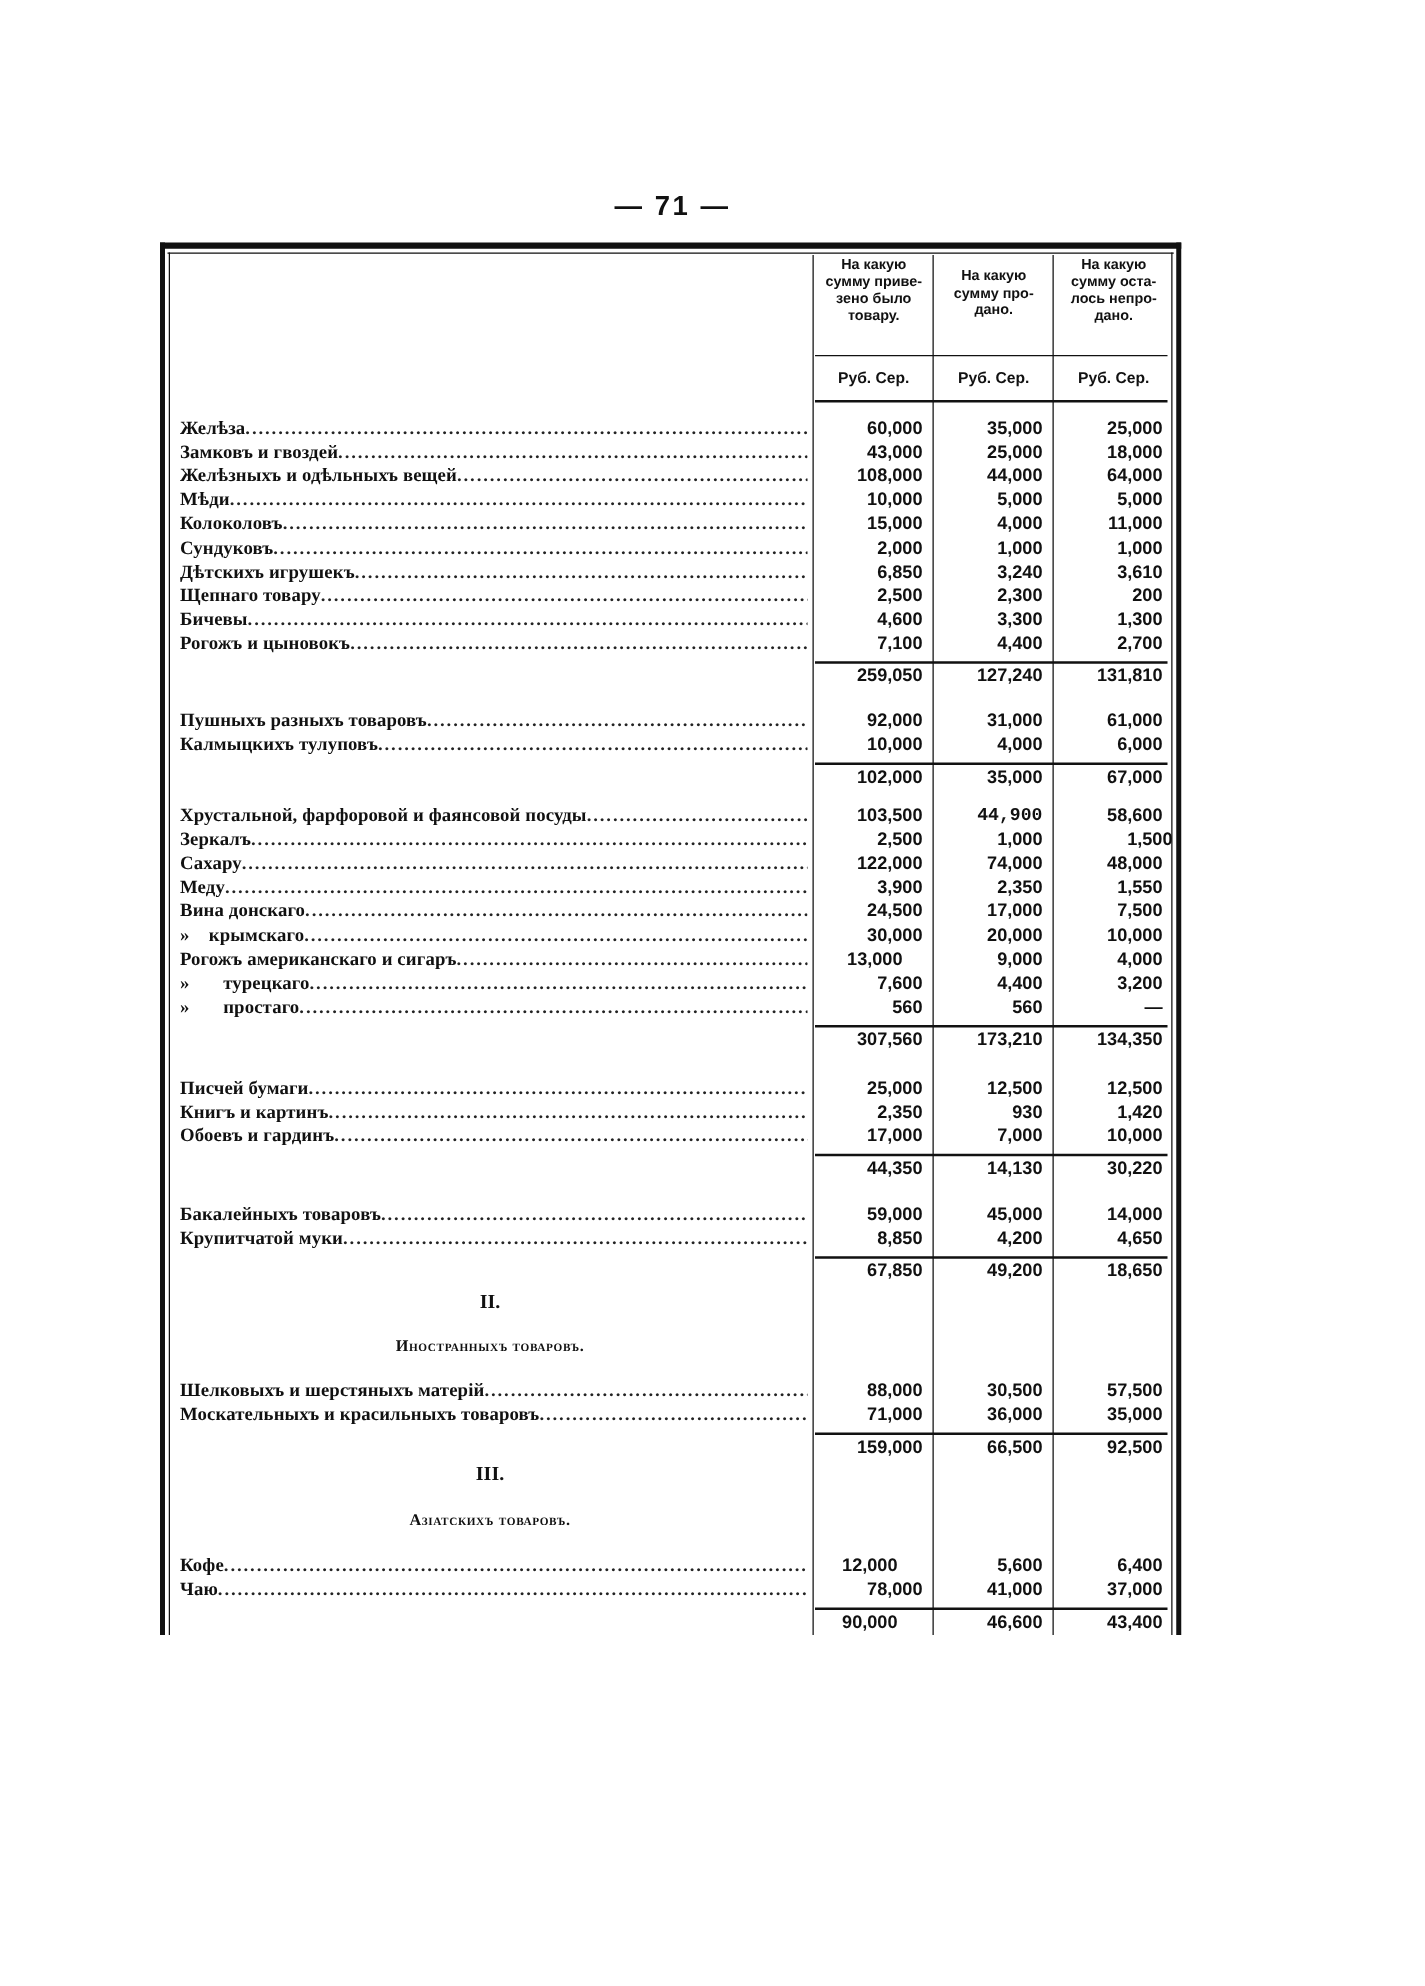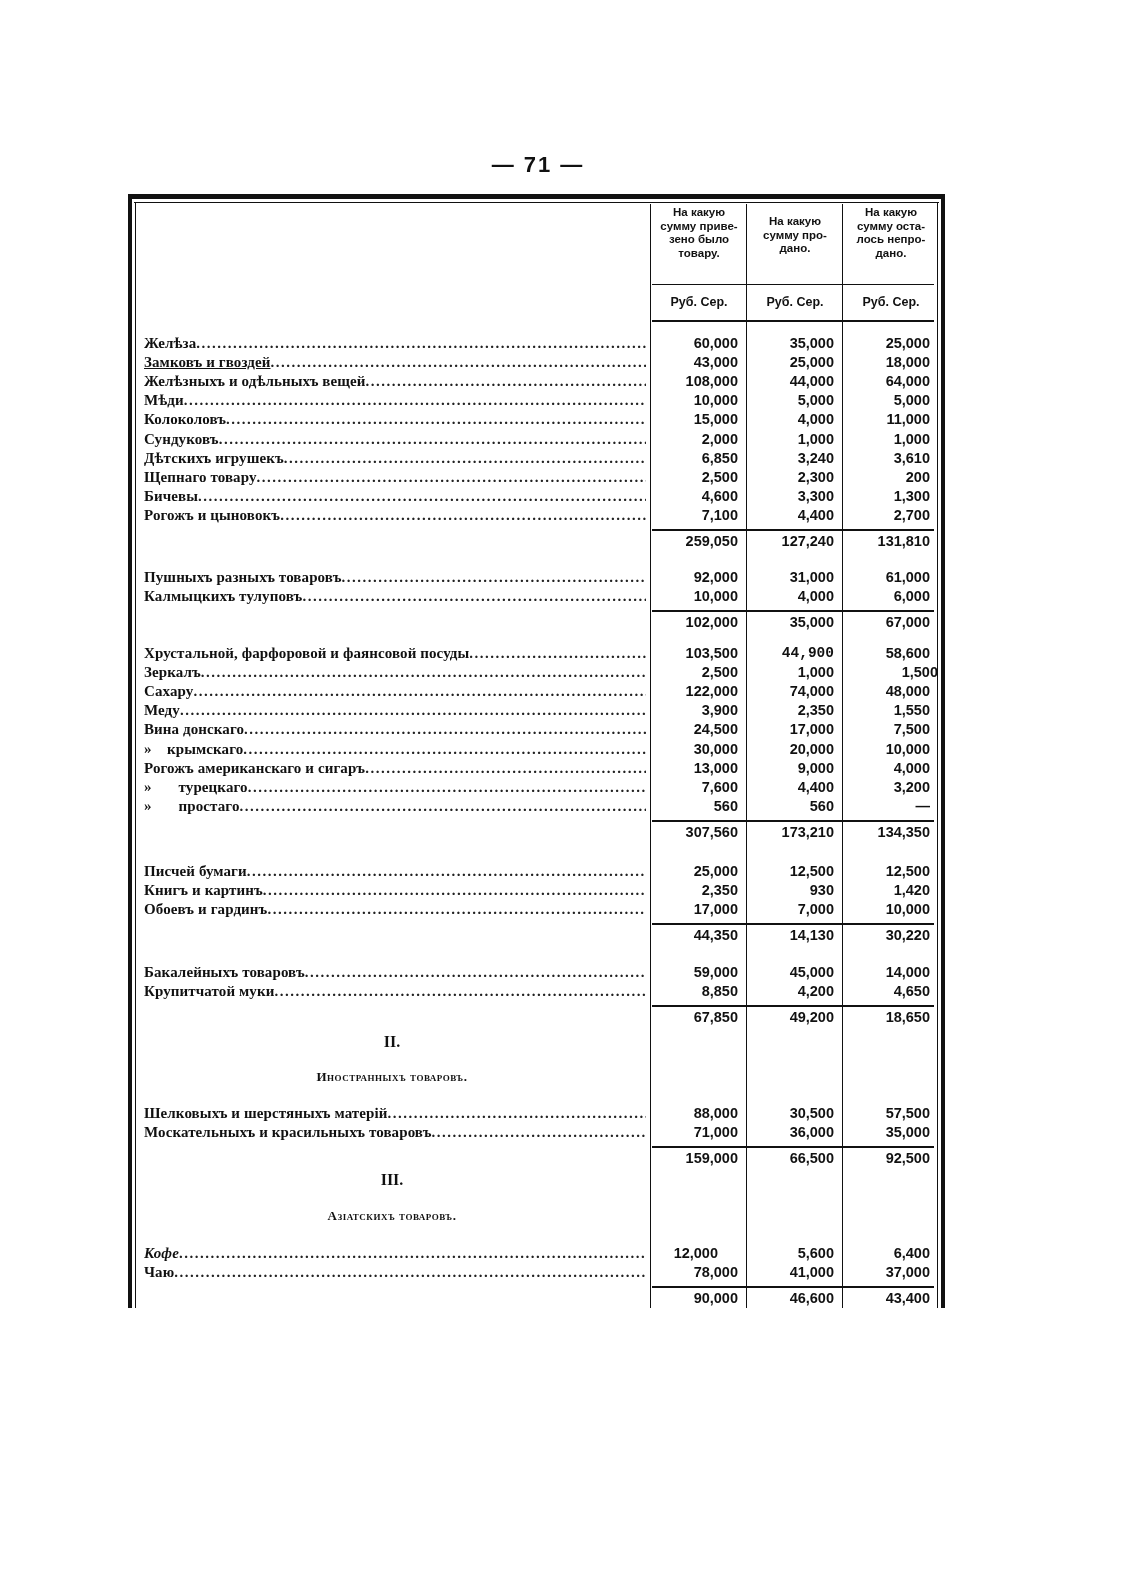--- a/index.html
+++ b/index.html
@@ -59,21 +59,21 @@
 
 
   <div id="rows">
       <div class="row" style="top: 136px;">
         <div class="label"><span style="white-space: pre;">Желѣза</span><span class="dots">...........................................................................................................................</span></div>
         <div class="num" style="left: 512px;">60,000</div>
         <div class="num" style="left: 608px;">35,000</div>
         <div class="num" style="left: 704px;">25,000</div>
       </div>
       <div class="row" style="top: 155.1px;">
-        <div class="label"><span style="white-space: pre; text-decoration: underline;">Замковъ и гвоздей</span><span class="dots">...........................................................................................................................</span></div>
+        <div class="label"><span style="white-space: pre;">Замковъ и гвоздей</span><span class="dots">...........................................................................................................................</span></div>
         <div class="num" style="left: 512px;">43,000</div>
         <div class="num" style="left: 608px;">25,000</div>
         <div class="num" style="left: 704px;">18,000</div>
       </div>
       <div class="row" style="top: 174.2px;">
         <div class="label"><span style="white-space: pre;">Желѣзныхъ и одѣльныхъ вещей</span><span class="dots">...........................................................................................................................</span></div>
         <div class="num" style="left: 512px;">108,000</div>
         <div class="num" style="left: 608px;">44,000</div>
         <div class="num" style="left: 704px;">64,000</div>
       </div>
@@ -174,21 +174,21 @@
         <div class="num" style="left: 704px;">7,500</div>
       </div>
       <div class="row" style="top: 541.5px;">
         <div class="label"><span style="white-space: pre;">»    крымскаго</span><span class="dots">...........................................................................................................................</span></div>
         <div class="num" style="left: 512px;">30,000</div>
         <div class="num" style="left: 608px;">20,000</div>
         <div class="num" style="left: 704px;">10,000</div>
       </div>
       <div class="row" style="top: 560.6px;">
         <div class="label"><span style="white-space: pre;">Рогожъ американскаго и сигаръ</span><span class="dots">...........................................................................................................................</span></div>
-        <div class="num" style="left: 512px;">13,000</div>
+        <div class="num" style="left: 496px;">13,000</div>
         <div class="num" style="left: 608px;">9,000</div>
         <div class="num" style="left: 704px;">4,000</div>
       </div>
       <div class="row" style="top: 579.7px;">
         <div class="label"><span style="white-space: pre;">»       турецкаго</span><span class="dots">...........................................................................................................................</span></div>
         <div class="num" style="left: 512px;">7,600</div>
         <div class="num" style="left: 608px;">4,400</div>
         <div class="num" style="left: 704px;">3,200</div>
       </div>
       <div class="row" style="top: 598.8px;">
@@ -261,31 +261,31 @@
       </div>
       <div class="sum-rule" style="top: 947.2px;"></div>
       <div class="row" style="top: 951.2px;">
         <div class="num" style="left: 512px;">159,000</div>
         <div class="num" style="left: 608px;">66,500</div>
         <div class="num" style="left: 704px;">92,500</div>
       </div>
       <div class="sect-title" style="top: 972px;">III.</div>
       <div class="sect-sub" style="top: 1009px;">Азіатскихъ товаровъ.</div>
       <div class="row" style="top: 1046px;">
-        <div class="label"><span style="white-space: pre; font-style: italic;">Кофе</span><span class="dots">...........................................................................................................................</span></div>
+        <div class="label"><span style="white-space: pre;">Кофе</span><span class="dots">...........................................................................................................................</span></div>
         <div class="num" style="left: 492px;">12,000</div>
         <div class="num" style="left: 608px;">5,600</div>
         <div class="num" style="left: 704px;">6,400</div>
       </div>
       <div class="row" style="top: 1065.1px;">
         <div class="label"><span style="white-space: pre;">Чаю</span><span class="dots">...........................................................................................................................</span></div>
         <div class="num" style="left: 512px;">78,000</div>
         <div class="num" style="left: 608px;">41,000</div>
         <div class="num" style="left: 704px;">37,000</div>
       </div>
       <div class="sum-rule" style="top: 1087.2px;"></div>
       <div class="row" style="top: 1091.2px;">
-        <div class="num" style="left: 512px;">90,000</div>
+        <div class="num" style="left: 492px;">90,000</div>
         <div class="num" style="left: 608px;">46,600</div>
         <div class="num" style="left: 704px;">43,400</div>
       </div>
     </div>
 </div>
 
 </body></html>

